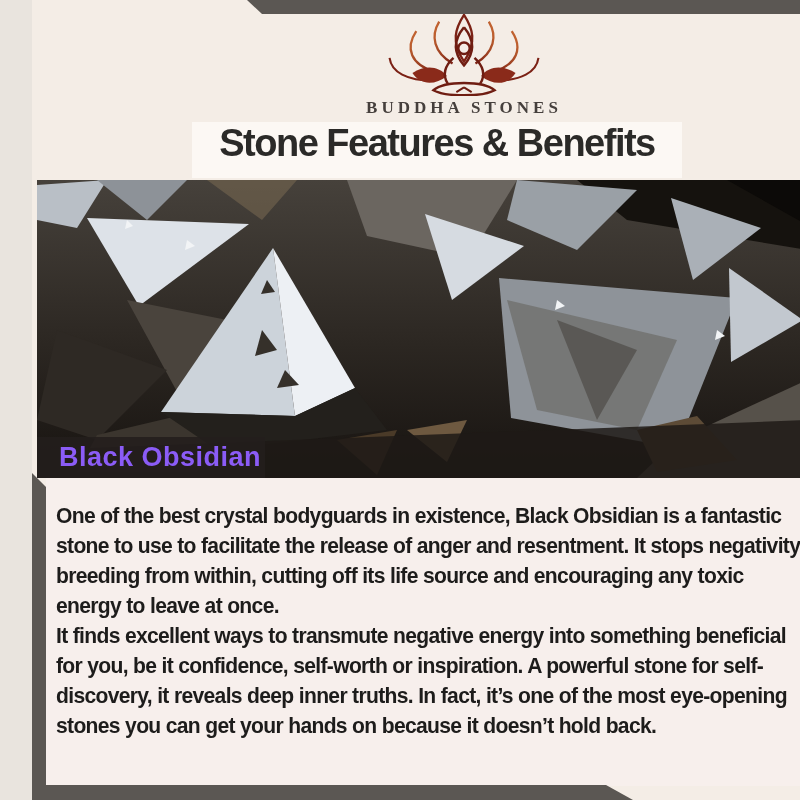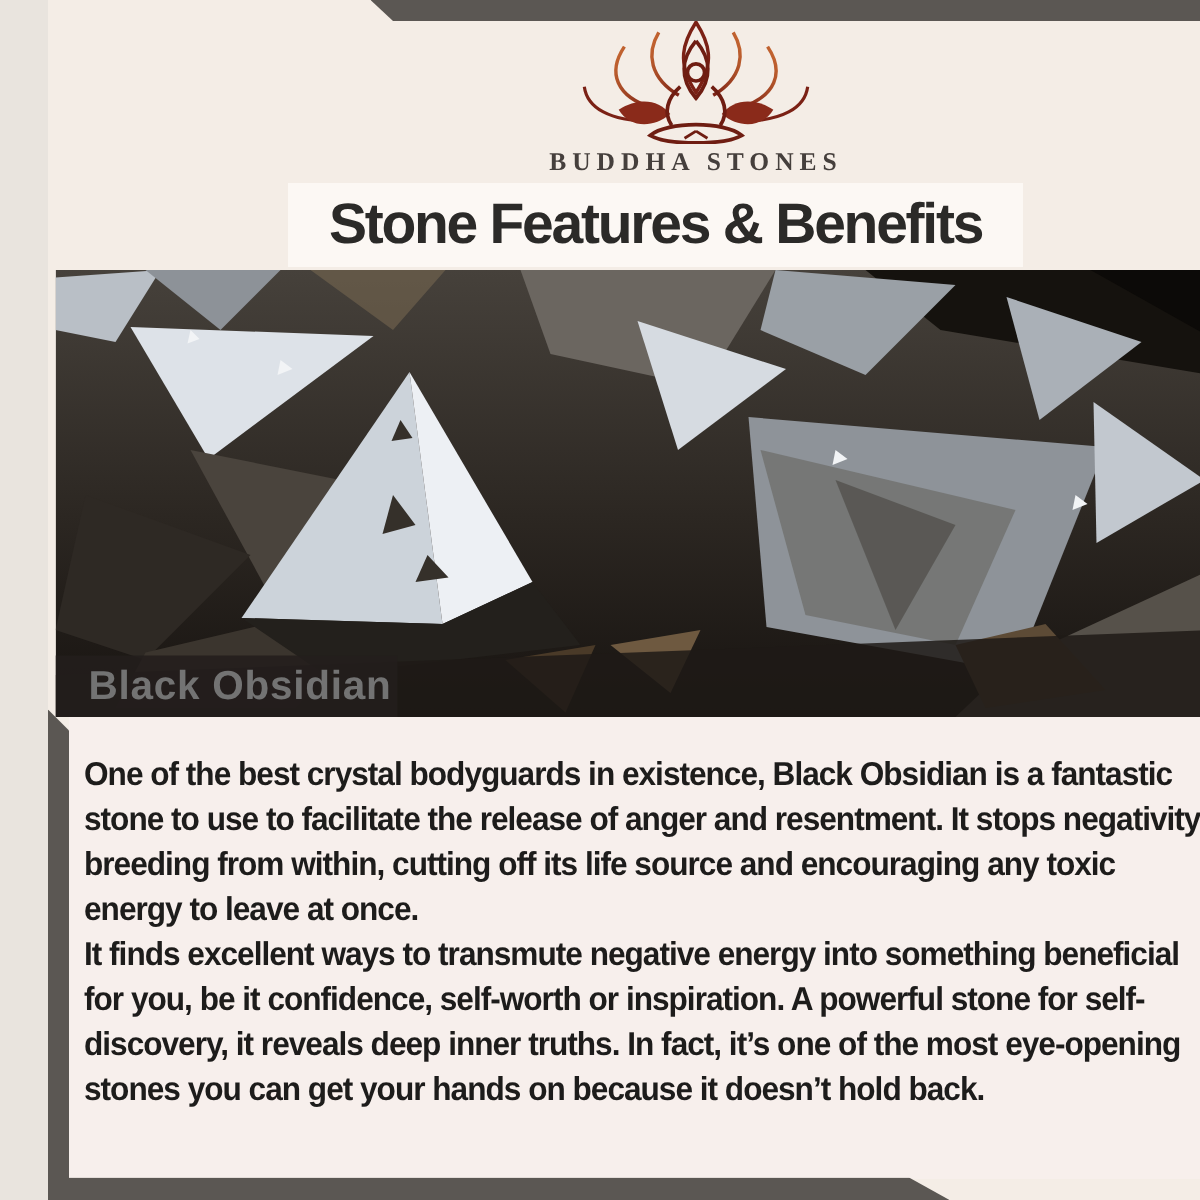--- a/index.html
+++ b/index.html
@@ -19,28 +19,28 @@
     clip-path:polygon(0 0,calc(100% - 27px) 0,100% 100%,0 100%);}
   .frame-left{left:0; top:473px; width:14px; height:327px;
     clip-path:polygon(0 0,100% 14px,100% 100%,0 100%);}
   
   .logo-block{position:absolute; left:300px; top:12px; width:264px; text-align:center; z-index:2;}
   .logo-block svg{display:block; margin:0 auto;}
   .brand{margin-top:2px; font-family:"Liberation Serif", serif; font-size:17px;
     letter-spacing:4px; color:#453f3c; font-weight:600; white-space:nowrap;}
   
   .banner{position:absolute; left:160px; top:122px; width:490px; height:56px;
-    background:#fcf8f4; z-index:2; display:flex; align-items:center; justify-content:center;}
+    background:#fcf8f4; z-index:2; display:flex; justify-content:center;}
   .banner-title{font-size:38px; font-weight:700; letter-spacing:-1.5px; color:#2b2a28;}
   
   .photo{position:absolute; left:5px; top:180px; width:770px; height:298px; z-index:1; overflow:hidden;}
   .photo svg{display:block; width:770px; height:298px;}
   .photo-label-bar{position:absolute; left:0; bottom:0; width:228px; height:41px;
     background:rgba(35,30,28,0.88); display:flex; align-items:center; padding-left:22px; box-sizing:border-box;}
-  .photo-label{color:#737373; font-size:27px; font-weight:700; letter-spacing:0.5px; white-space:nowrap;}
+  .photo-label{color:#8b5cf6; font-size:27px; font-weight:700; letter-spacing:0.5px; white-space:nowrap;}
   
   .text-panel{position:absolute; left:14px; top:478px; width:772px; height:308px;
     background:#f7efec; z-index:2; box-sizing:border-box; padding:16px 0 0 10px; overflow:hidden;}
   .feature-line{width:760px; text-align:center; font-size:27px; font-weight:700;
     letter-spacing:-0.5px; color:#1d1c1b; white-space:nowrap;}
   .description{margin-top:7px; width:780px; transform:scaleX(0.958); transform-origin:0 0;
     font-size:22px; font-weight:700; letter-spacing:-0.7px; line-height:30px; color:#1d1c1b;}
   .description p{margin:0;}
 </style>
 </head>

